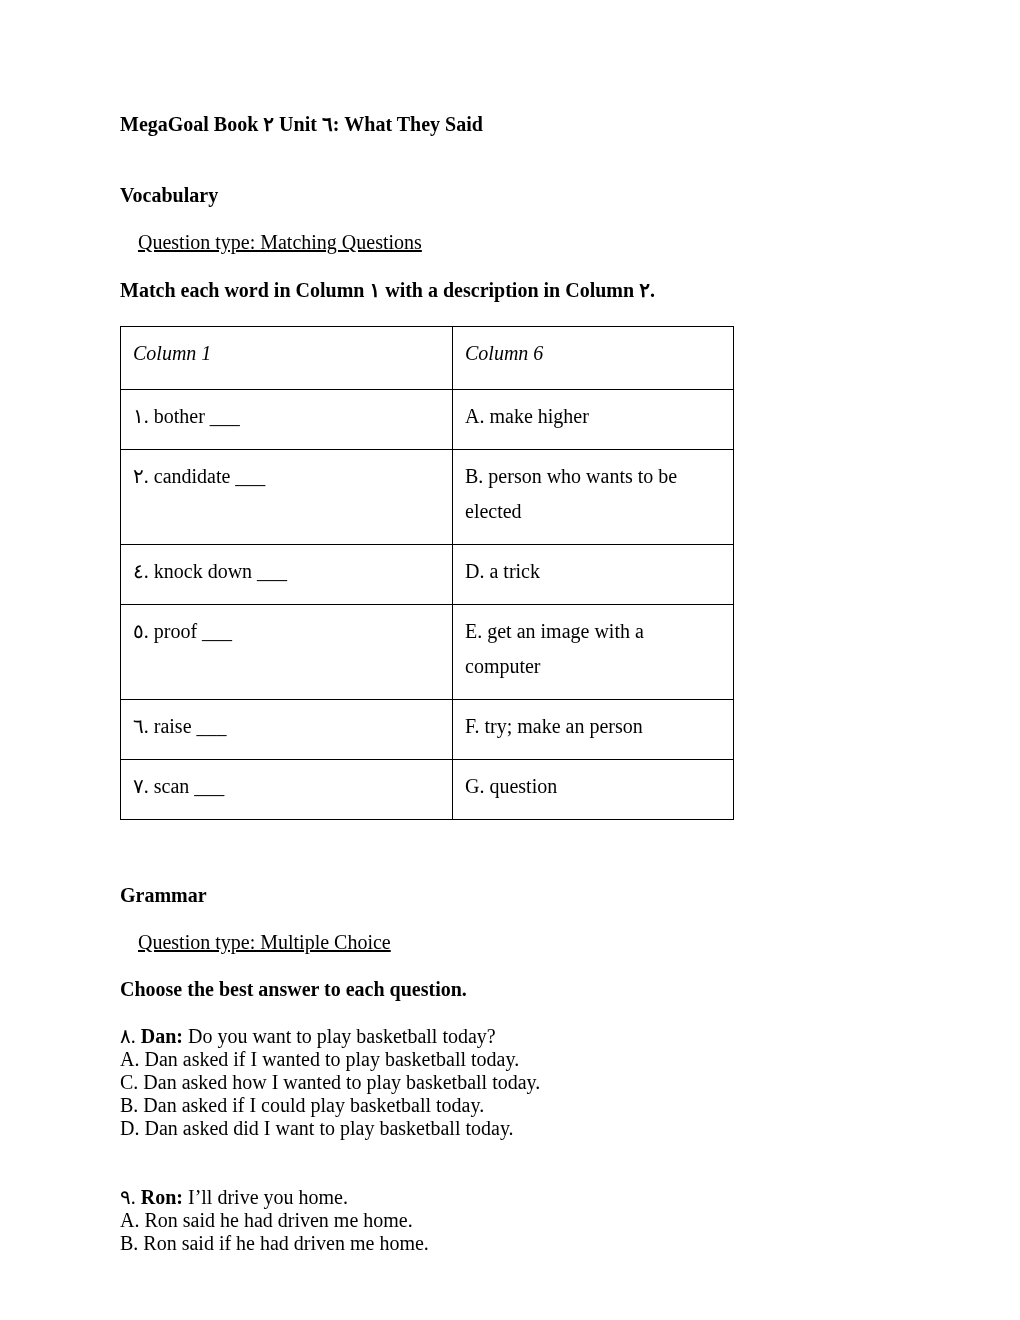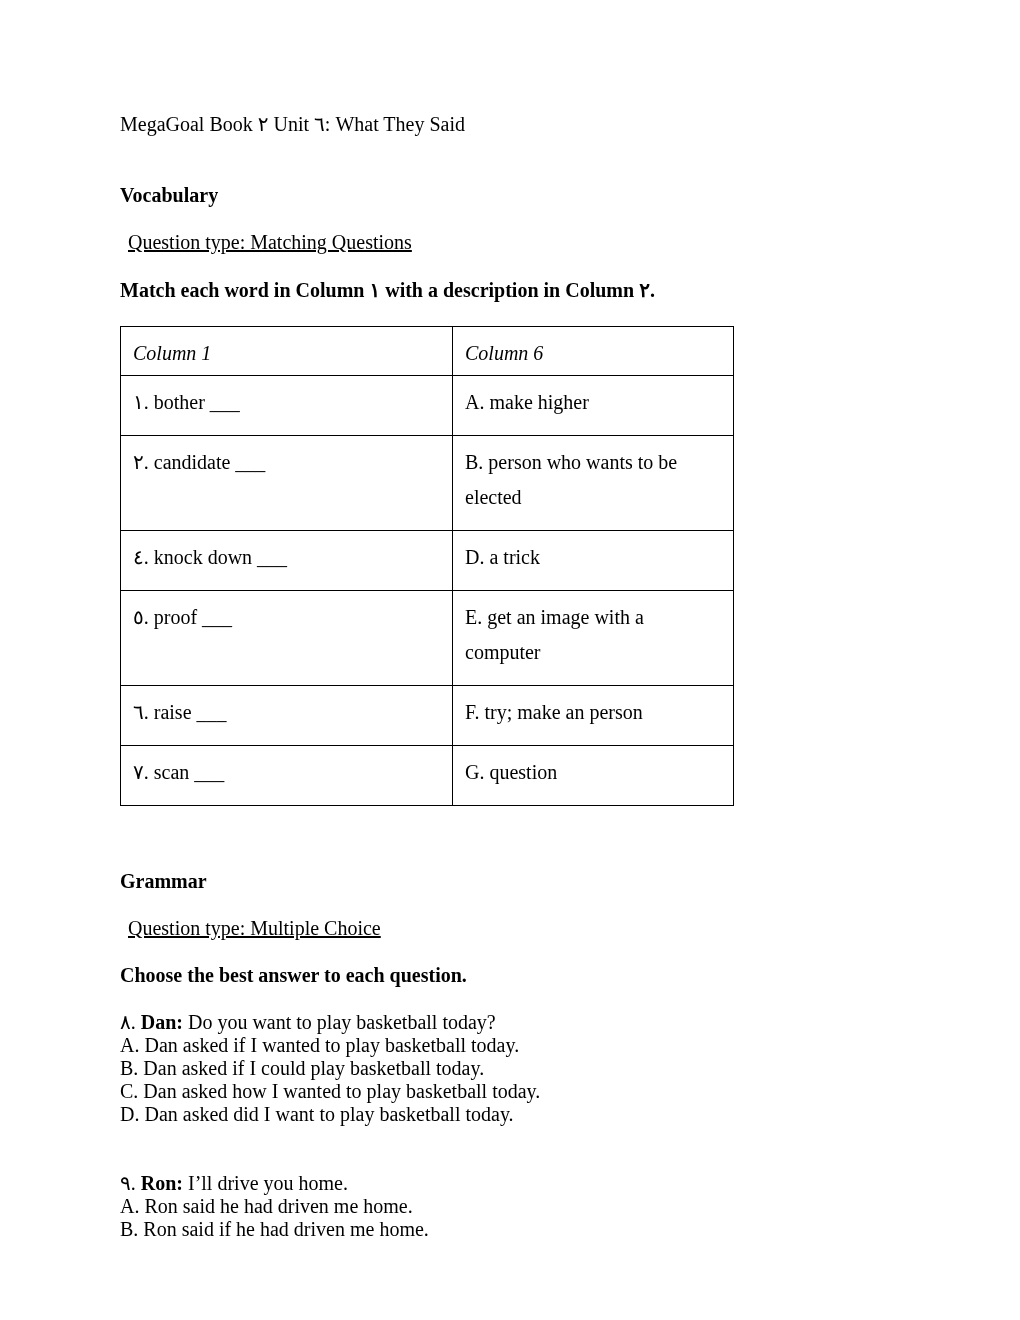--- a/index.html
+++ b/index.html
@@ -16,29 +16,29 @@
   }
   .page {
     box-sizing: border-box;
     width: 1020px;
     min-height: 1320px;
     padding: 112px 120px 60px 120px;
   }
   .doc-title {
     margin: 0 0 48px 0;
     font-size: 20px;
-    font-weight: normal;
+    font-weight: bold;
   }
   .section-heading {
     margin: 0 0 24px 0;
     font-size: 20px;
     font-weight: bold;
   }
   .question-type {
-    margin: 0 0 24px 8px;
+    margin: 0 0 24px 18px;
     text-decoration: underline;
   }
   .instruction {
     margin: 0 0 24px 0;
     font-weight: bold;
   }
   table.match-table {
     border-collapse: collapse;
     width: 613px;
     margin: 10px 0 0 0;
@@ -48,21 +48,21 @@
     border: 1px solid #000000;
     vertical-align: top;
     text-align: left;
     padding: 9px 12px 15px 12px;
     font-weight: normal;
     font-size: 20px;
     line-height: 1.75;
   }
   table.match-table th.hdr {
     font-style: italic;
-    padding-bottom: 4px;
+    padding-bottom: 18px;
     margin-top: 30px;
   }
   col.c1 { width: 332px; }
   col.c2 { width: 281px; }
   .grammar-gap {
     height: 36px;
   }
   .mcq-block {
     margin: 0 0 0 0;
   }
@@ -130,22 +130,22 @@
 
   <div class="grammar-gap"></div>
 
   <p class="section-heading" style="margin-top:28px;">Grammar</p>
   <p class="question-type">Question type: Multiple Choice</p>
   <p class="instruction">Choose the best answer to each question.</p>
 
   <div class="mcq-block first">
     <p class="mcq-line mcq-question"><span>٨.</span> <span class="speaker">Dan:</span> <span>Do you want to play basketball today?</span></p>
     <p class="mcq-line">A. Dan asked if I wanted to play basketball today.</p>
+    <p class="mcq-line">C. Dan asked how I wanted to play basketball today.</p>
     <p class="mcq-line">B. Dan asked if I could play basketball today.</p>
-    <p class="mcq-line">C. Dan asked how I wanted to play basketball today.</p>
     <p class="mcq-line">D. Dan asked did I want to play basketball today.</p>
   </div>
 
   <div class="mcq-block">
     <p class="mcq-line mcq-question"><span>٩.</span> <span class="speaker">Ron:</span> <span>I’ll drive you home.</span></p>
     <p class="mcq-line">A. Ron said he had driven me home.</p>
     <p class="mcq-line">B. Ron said if he had driven me home.</p>
   </div>
 
 </div>

